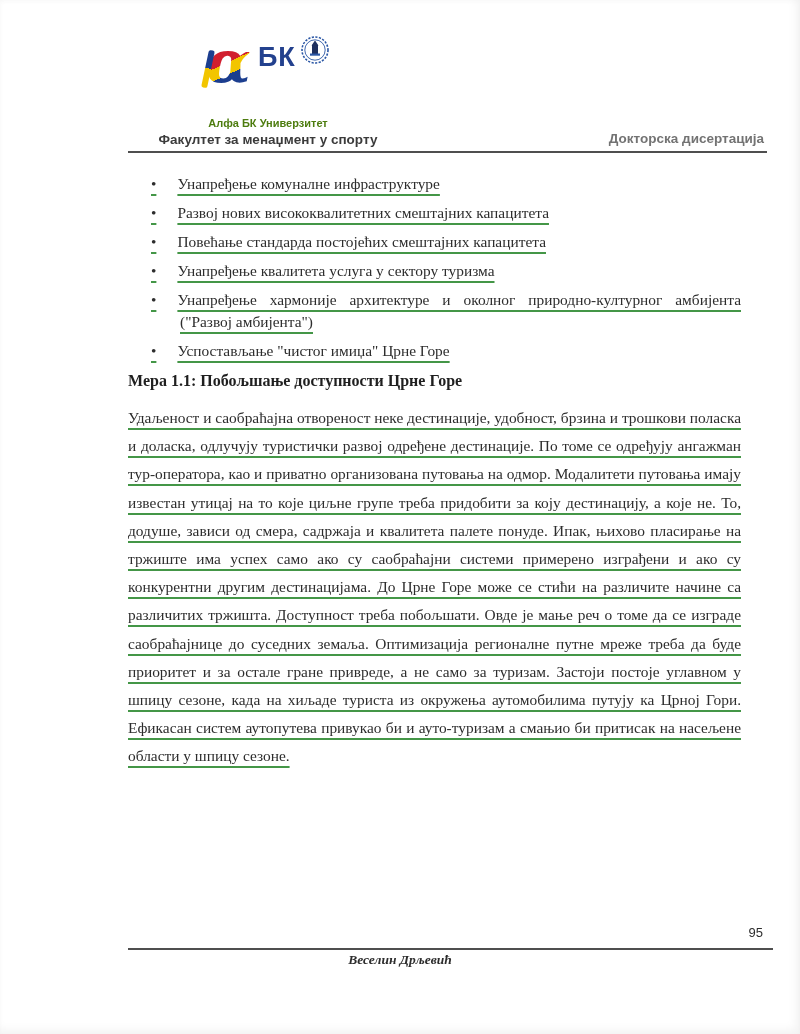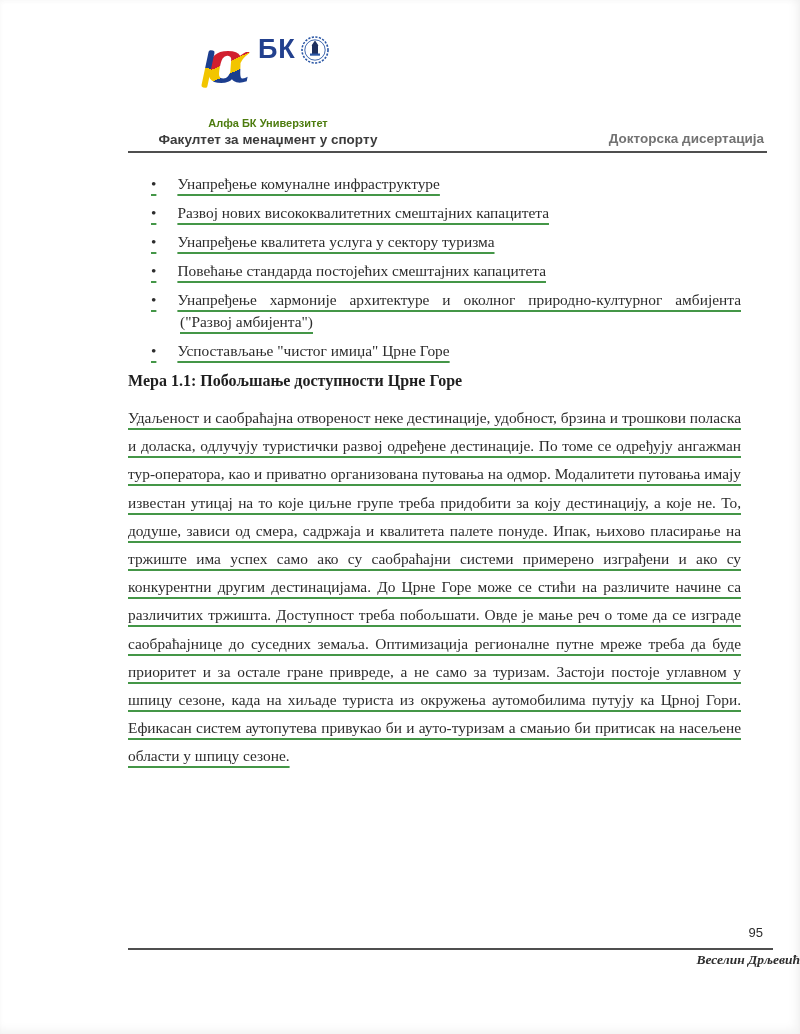--- a/index.html
+++ b/index.html
@@ -37,21 +37,21 @@
   .ribbon {
     position:absolute; left:-1px; top:16px;
     width:6px; height:38px;
     background: linear-gradient(180deg, #1c3e8f 0%, #1c3e8f 48%, #f2c500 48%, #f2c500 100%);
     transform: rotate(12deg);
     border-radius:2px;
   }
   .bk-text {
     font-weight:bold; font-size:27px; line-height:30px;
     color:#23418e; letter-spacing:1px;
-    margin:0 4px 0 7px;
+    margin:8px 4px 0 7px;
   }
   .seal { margin-top:1px; }
   .uni-name { font-weight:bold; font-size:11px; color:#4d7c0f; margin-top:19px; }
   .faculty-name { font-weight:bold; font-size:13.5px; color:#3b3b3b; margin-top:3px; }
   .doc-type {
     position:absolute; right:36px; top:131px;
     font-family:"Liberation Sans", sans-serif;
     font-weight:bold; font-size:13.5px; color:#737373;
   }
   .header-rule {
@@ -87,21 +87,21 @@
     line-height:28.2px;
   }
 
   
   .footer-rule {
     position:absolute; left:128px; right:27px; top:948px;
     border-top:2px solid #4f4f4f;
   }
   .author {
     position:absolute; left:0; right:0; top:952px;
-    text-align:right;
+    text-align:center;
     font-family:"Liberation Serif", serif;
     font-weight:bold; font-style:italic;
     font-size:13.5px; color:#2d2d2d;
   }
   .pageno {
     position:absolute; right:37px; top:925px;
     font-family:"Liberation Sans", sans-serif;
     font-size:13px; color:#2d2d2d;
   }
 </style>
@@ -131,22 +131,22 @@
 
   <div class="doc-type">Докторска дисертација</div>
   <div class="header-rule"></div>
 
   <div class="content">
 
 
     <ul class="measures">
       <li class="gu"><span class="marker">•</span><span>Унапређење комуналне инфраструктуре</span></li>
       <li class="gu"><span class="marker">•</span><span>Развој нових висококвалитетних смештајних капацитета</span></li>
+      <li class="gu"><span class="marker">•</span><span>Повећање стандарда постојећих смештајних капацитета</span></li>
       <li class="gu"><span class="marker">•</span><span>Унапређење квалитета услуга у сектору туризма</span></li>
-      <li class="gu"><span class="marker">•</span><span>Повећање стандарда постојећих смештајних капацитета</span></li>
       <li class="gu"><span class="marker">•</span><span>Унапређење хармоније архитектуре и околног природно-културног амбијента ("Развој амбијента")</span></li>
       <li class="gu"><span class="marker">•</span><span>Успостављање "чистог имиџа" Црне Горе</span></li>
     </ul>
 
     <h2 class="section-heading">Мера 1.1: Побољшање доступности Црне Горе</h2>
 
     <p class="body-par gu">Удаљеност и саобраћајна отвореност неке дестинације, удобност, брзина и трошкови поласка и доласка, одлучују туристички развој одређене дестинације. По томе се одређују ангажман тур-оператора, као и приватно организована путовања на одмор. Модалитети путовања имају известан утицај на то које циљне групе треба придобити за коју дестинацију, а које не. То, додуше, зависи од смера, садржаја и квалитета палете понуде. Ипак, њихово пласирање на тржиште има успех само ако су саобраћајни системи примерено изграђени и ако су конкурентни другим дестинацијама. До Црне Горе може се стићи на различите начине са различитих тржишта. Доступност треба побољшати. Овде је мање реч о томе да се изграде саобраћајнице до суседних земаља. Оптимизација регионалне путне мреже треба да буде приоритет и за остале гране привреде, а не само за туризам. Застоји постоје углавном у шпицу сезоне, када на хиљаде туриста из окружења аутомобилима путују ка Црној Гори. Ефикасан систем аутопутева привукао би и ауто-туризам а смањио би притисак на насељене области у шпицу сезоне.</p>
 
   </div>
 

